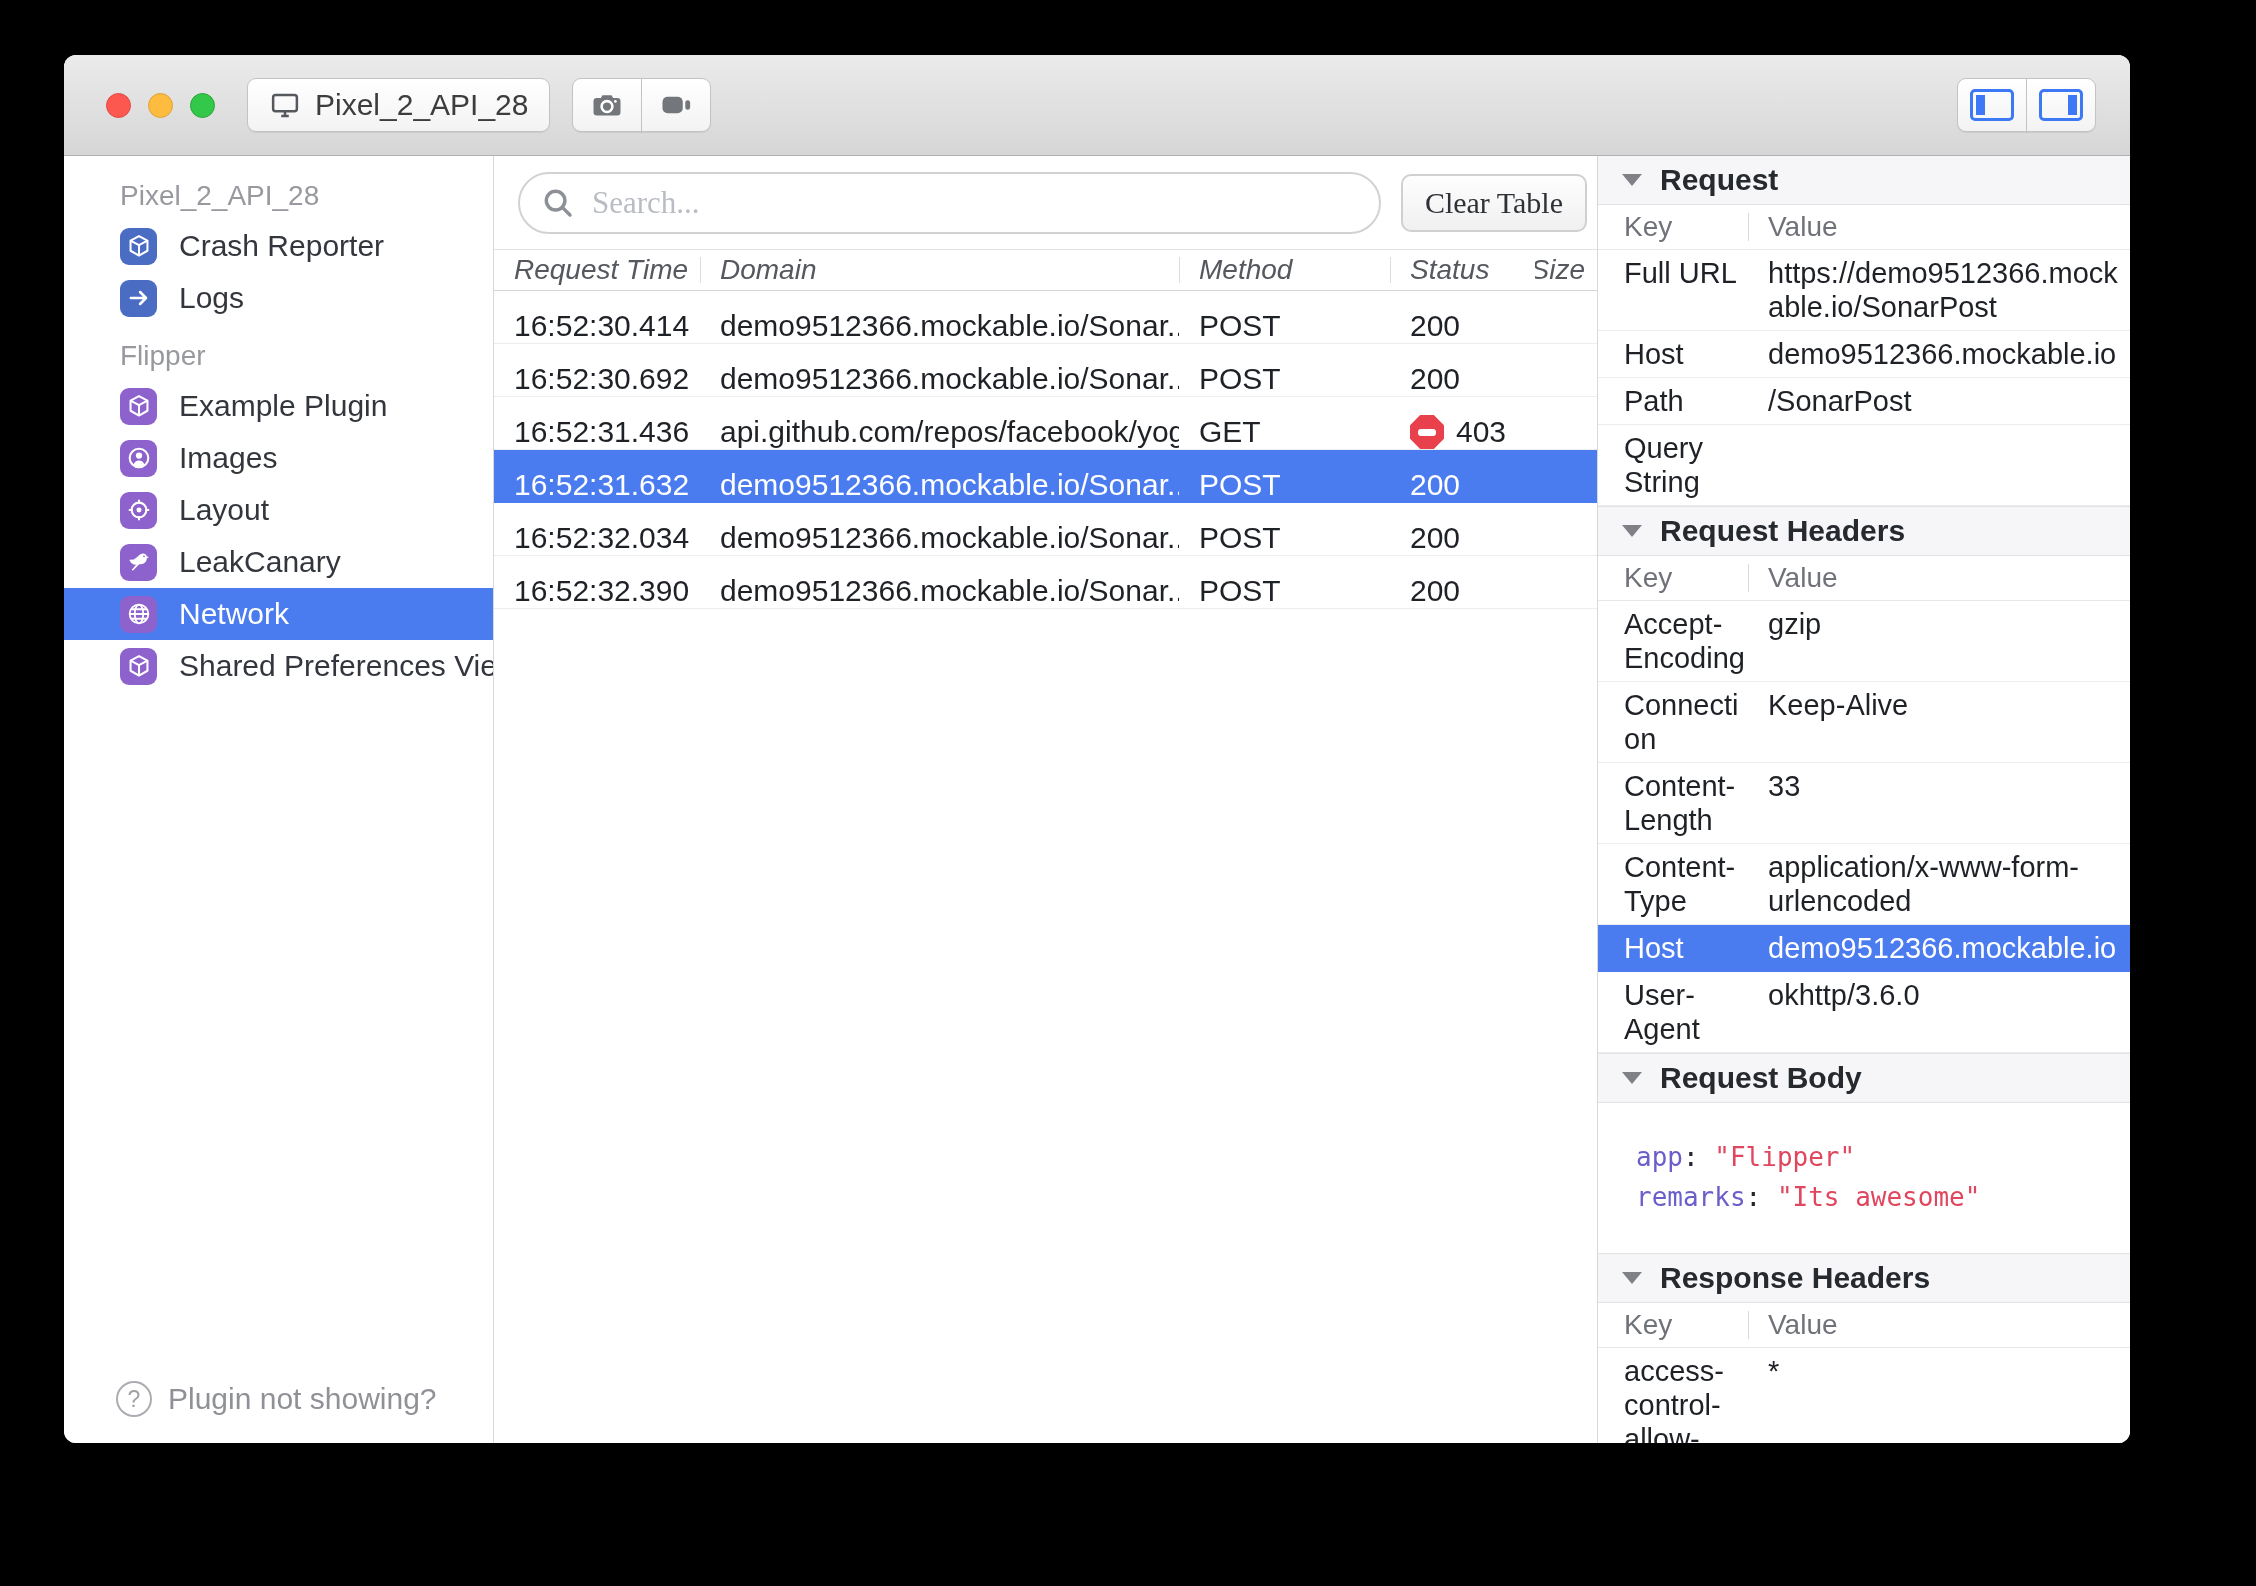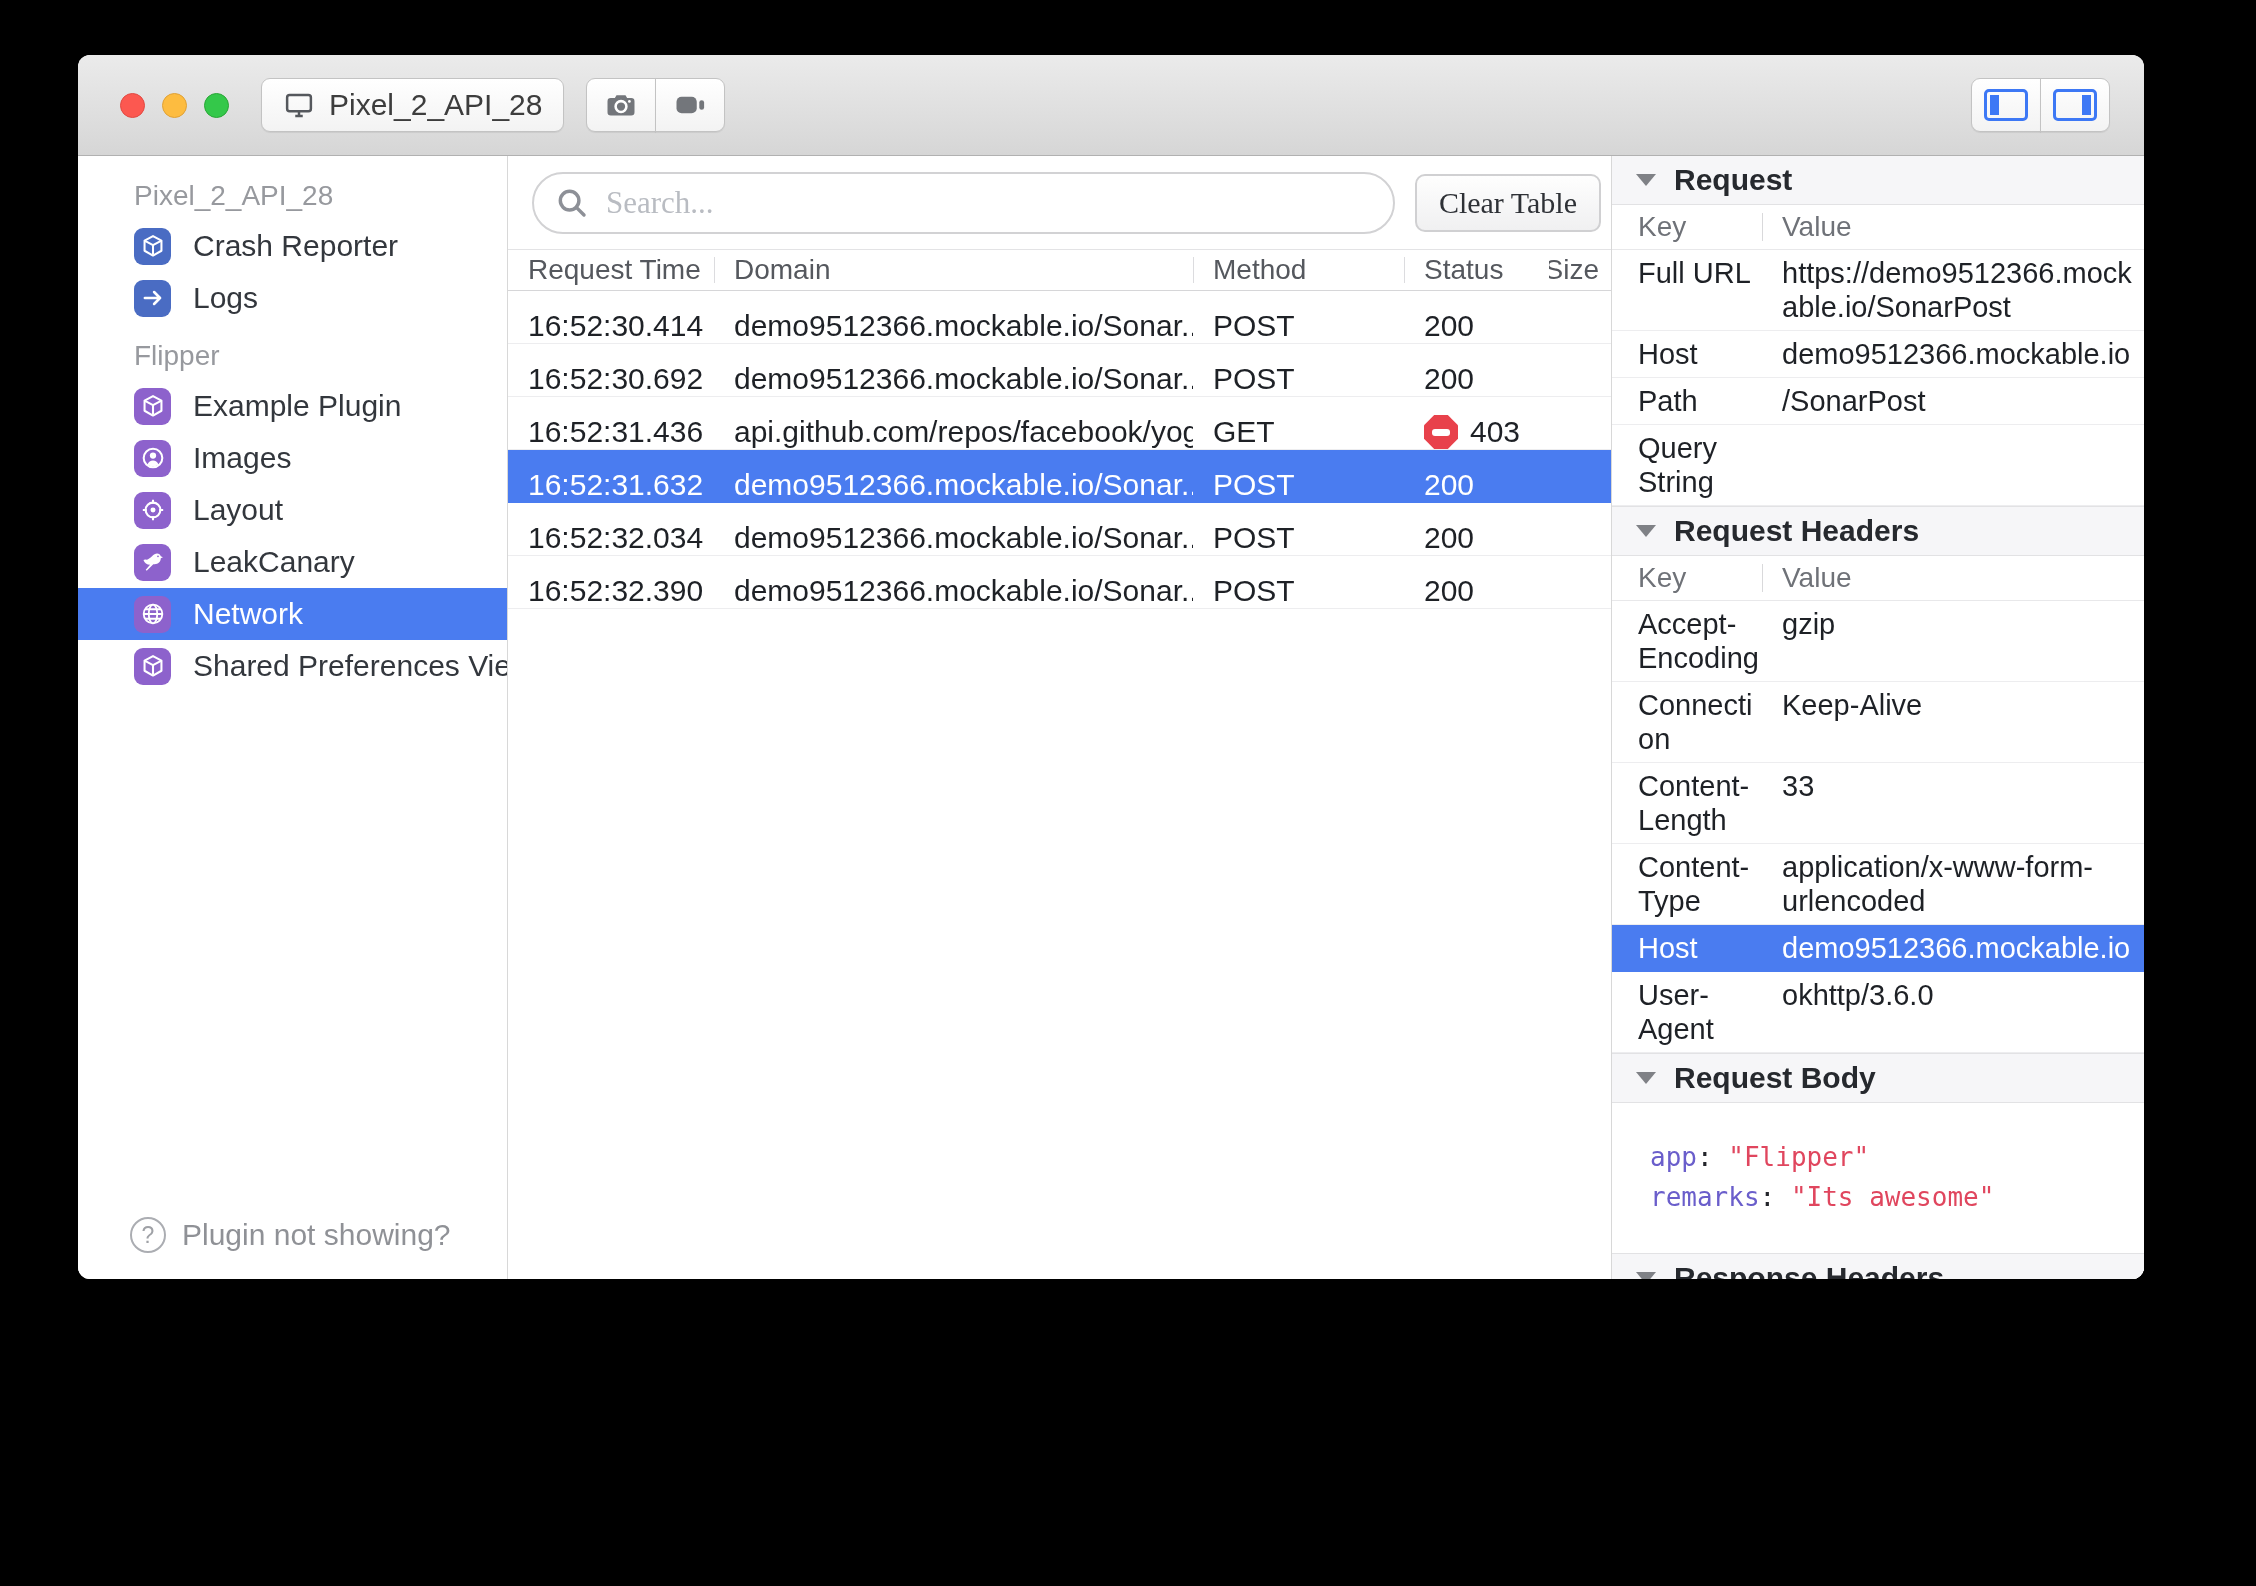--- a/index.html
+++ b/index.html
@@ -3,21 +3,21 @@
 <meta charset="utf-8">
 <style>
   html,body { margin:0; padding:0; }
   body {
     width:2256px; height:1586px; background:#000;
     font-family:"Liberation Sans", sans-serif;
     position:relative; overflow:hidden;
     -webkit-font-smoothing:antialiased;
   }
   .window {
-    position:absolute; left:78px; top:55px; width:2066px; height:1224px;
+    position:absolute; left:64px; top:55px; width:2066px; height:1388px;
     background:#fff; border-radius:12px; overflow:hidden;
     box-shadow:0 24px 70px rgba(0,0,0,.55);
     display:flex; flex-direction:column;
   }
   
   .titlebar {
     height:100px; flex:none;
     background:linear-gradient(#ebebeb,#d6d6d6);
     border-bottom:1px solid #b1b1b1;
     display:flex; align-items:center;
@@ -61,21 +61,21 @@
   .q-icon::before { content:"?"; }
 
   
   .main { flex:1; min-width:0; display:flex; flex-direction:column; border-right:1px solid #d8d8d8; }
   .toolbar { height:93px; flex:none; display:flex; align-items:center; padding:0 10px 0 24px; border-bottom:1px solid #e3e3e5;font-family:Liberation Serif, serif; }
   .search { flex:1; height:62px; box-sizing:border-box; border:2px solid #d2d2d4; border-radius:32px; display:flex; align-items:center; padding:0 12px 0 20px; gap:14px; background:#fff; }
   .search input { flex:1; border:0; outline:0; font-size:31px; color:#333; background:transparent; font-family:inherit; min-width:0; }
   .search input::placeholder { color:#b9bcc2; }
   .clear-btn { margin-left:20px; height:58px; padding:0 22px; font-size:30px; color:#2e3136; background:linear-gradient(#fefefe,#f0f0f1); border:2px solid #d0d0d2; border-radius:10px; font-family:inherit; white-space:nowrap; }
   .thead { height:40px; flex:none; display:flex; align-items:center; font-size:28px; color:#55585e; border-bottom:1px solid #d6d6d8; }
-  .hcell { display:flex; align-items:center; box-sizing:border-box; padding-left:20px; overflow:hidden; white-space:nowrap; }
+  .hcell { display:flex; align-items:center; box-sizing:border-box; padding-left:20px; overflow:hidden; white-space:nowrap;font-style:italic; }
   .hcell.sep { padding-left:0; }
   .hcell.sep::before { content:""; width:1px; height:26px; background:#dcdcdf; margin-right:19px; flex:none; }
   .c-time   { width:206px; }
   .c-domain { width:479px; }
   .c-method { width:211px; }
   .c-status { width:145px; }
   .c-size   { flex:1; justify-content:flex-end; padding-right:12px; }
   .c-size.sep::before { margin-right:auto; }
   .trow { height:52px; flex:none; display:flex; align-items:flex-end; font-size:30px; color:#1e2126; border-bottom:1px solid #ededef; cursor:default; }
   .trow .tcell { box-sizing:border-box; padding-left:20px; white-space:nowrap; overflow:hidden; display:flex; align-items:center; }

